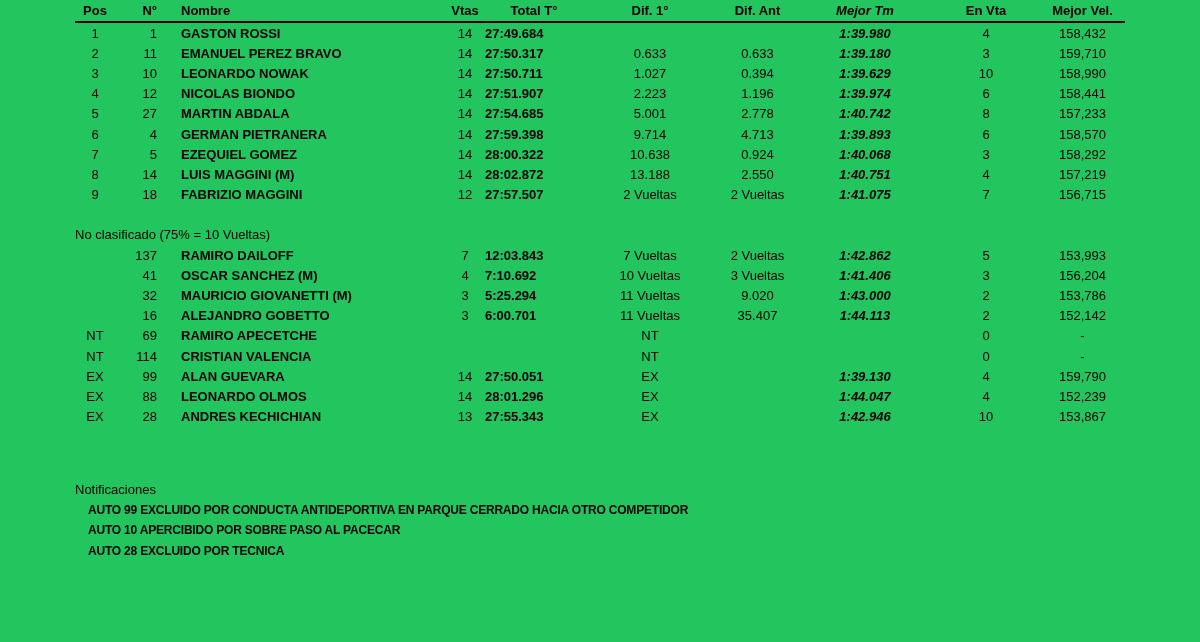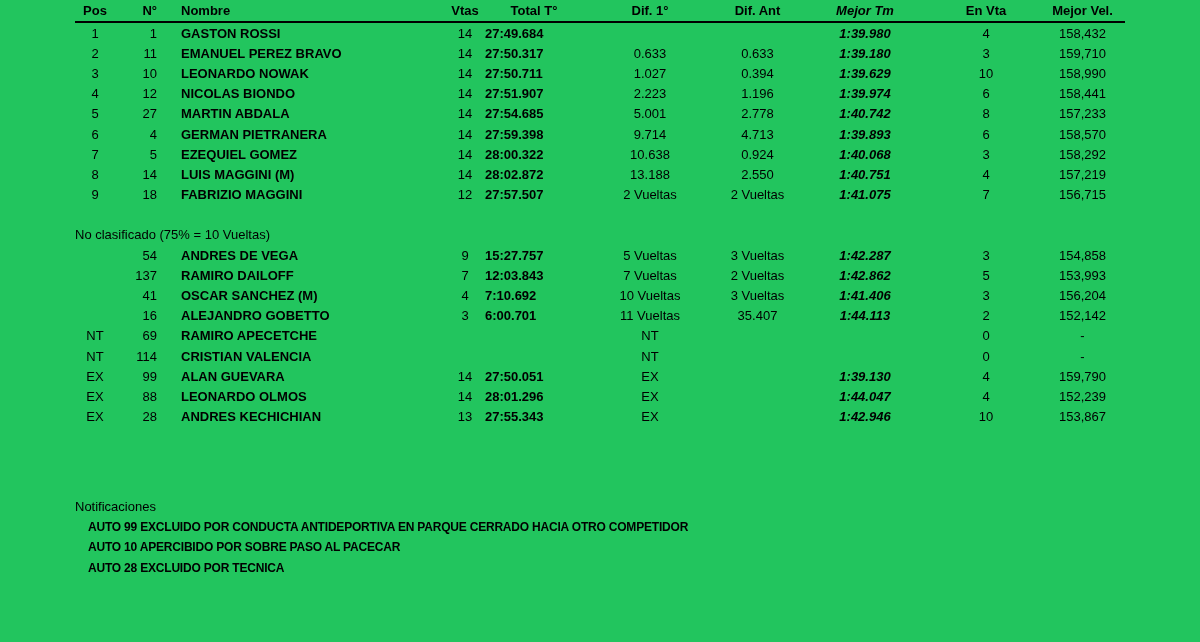--- a/index.html
+++ b/index.html
@@ -54,21 +54,21 @@
   th.c-total, th.c-mtm { font-weight: bold; }
   tr.spacer-row td { height: 20.2px; }
   tr.section-label-row td {
     height: 20.2px;
     text-align: left;
     font-weight: normal;
     padding: 0;
   }
   .notifications {
     margin-left: 75px;
-    margin-top: 70px;
+    margin-top: 53px;
   }
   .notifications-title {
     height: 20.3px;
     line-height: 20.3px;
     font-size: 13px;
     font-weight: normal;
   }
   .notification-item {
     height: 20.3px;
     line-height: 20.3px;
@@ -225,32 +225,20 @@
       <tr class="spacer-row">
         <td colspan="10"></td>
       </tr>
       <tr class="section-label-row">
         <td colspan="10">No clasificado (75% = 10 Vueltas)</td>
       </tr>
     </tbody>
     <tbody id="rows-not-classified">
         <tr>
           <td class="c-pos"></td>
-          <td class="c-num">54</td>
-          <td class="c-name">ANDRES DE VEGA</td>
-          <td class="c-vtas">9</td>
-          <td class="c-total">15:27.757</td>
-          <td class="c-dif1">5 Vueltas</td>
-          <td class="c-difant">3 Vueltas</td>
-          <td class="c-mtm">1:42.287</td>
-          <td class="c-envta">3</td>
-          <td class="c-mvel">154,858</td>
-        </tr>
-        <tr>
-          <td class="c-pos"></td>
           <td class="c-num">137</td>
           <td class="c-name">RAMIRO DAILOFF</td>
           <td class="c-vtas">7</td>
           <td class="c-total">12:03.843</td>
           <td class="c-dif1">7 Vueltas</td>
           <td class="c-difant">2 Vueltas</td>
           <td class="c-mtm">1:42.862</td>
           <td class="c-envta">5</td>
           <td class="c-mvel">153,993</td>
         </tr>
@@ -261,20 +249,32 @@
           <td class="c-vtas">4</td>
           <td class="c-total">7:10.692</td>
           <td class="c-dif1">10 Vueltas</td>
           <td class="c-difant">3 Vueltas</td>
           <td class="c-mtm">1:41.406</td>
           <td class="c-envta">3</td>
           <td class="c-mvel">156,204</td>
         </tr>
         <tr>
           <td class="c-pos"></td>
+          <td class="c-num">32</td>
+          <td class="c-name">MAURICIO GIOVANETTI (M)</td>
+          <td class="c-vtas">3</td>
+          <td class="c-total">5:25.294</td>
+          <td class="c-dif1">11 Vueltas</td>
+          <td class="c-difant">9.020</td>
+          <td class="c-mtm">1:43.000</td>
+          <td class="c-envta">2</td>
+          <td class="c-mvel">153,786</td>
+        </tr>
+        <tr>
+          <td class="c-pos"></td>
           <td class="c-num">16</td>
           <td class="c-name">ALEJANDRO GOBETTO</td>
           <td class="c-vtas">3</td>
           <td class="c-total">6:00.701</td>
           <td class="c-dif1">11 Vueltas</td>
           <td class="c-difant">35.407</td>
           <td class="c-mtm">1:44.113</td>
           <td class="c-envta">2</td>
           <td class="c-mvel">152,142</td>
         </tr>

